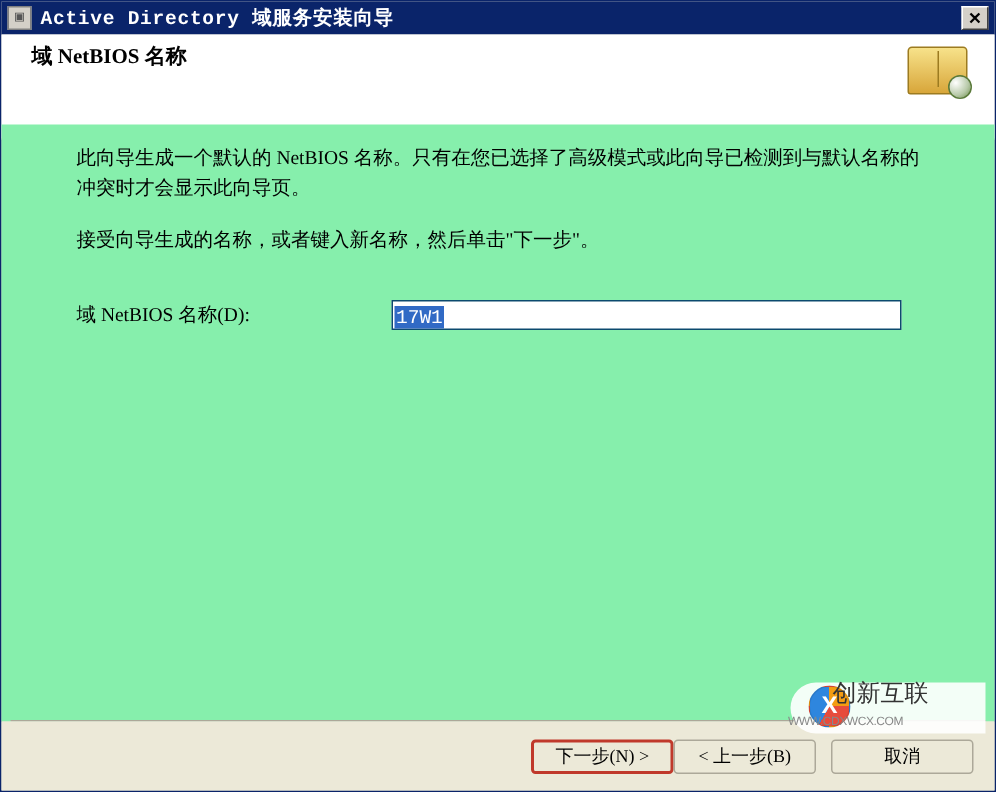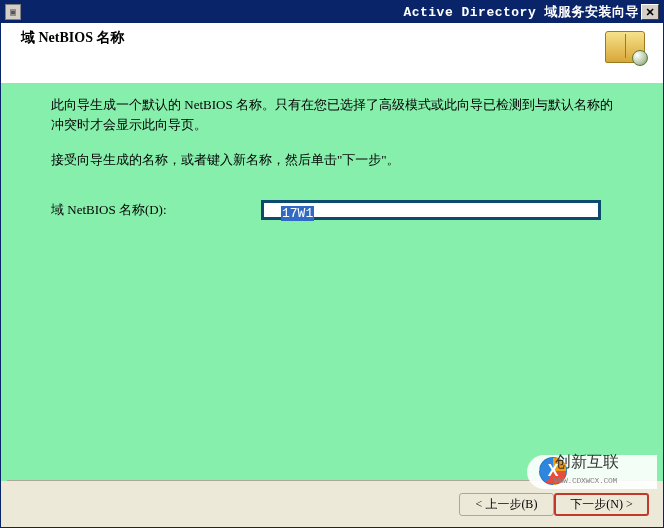--- a/index.html
+++ b/index.html
@@ -1,43 +1,43 @@
 <!DOCTYPE html>
 <html><head>
 <meta charset="utf-8">
 <style>
   * { box-sizing: border-box; }
   body { margin: 0; font-family: "SimSun", "宋体", Arial, sans-serif; font-size: 13px; background: #fff; }
   .window { width: 664px; height: 528px; background: #ece9d8; border: 1px solid #0a246a; position: relative; }
   .titlebar { height: 22px; background: linear-gradient(to bottom, #0a246a 0%, #0a246a 100%); color: #fff; display: flex; align-items: center; padding: 0 4px; font-family: "Courier New", monospace; font-weight: bold; font-size: 13px; }
   .titlebar .icon-slot { width: 16px; height: 16px; margin-right: 6px; background: #d4d0c8; border: 1px solid #808080; display:flex; align-items:center; justify-content:center; font-size:10px; color:#555;}
-  .title-text { flex: 1; letter-spacing: 0.5px; text-align: right; }
+  .title-text { flex: 1; letter-spacing: 0.5px; }
   .title-btn { width: 18px; height: 16px; background: #d4d0c8; border: 1px solid #fff; border-right-color:#404040; border-bottom-color:#404040; margin-left: 2px; display:flex; align-items:center; justify-content:center; font-size:11px; font-family:Arial; font-weight:bold; color:#000; cursor:default;}
   .header { height: 70px; background: #fff; border-bottom: 1px solid #aca899; padding: 6px 10px 6px 20px; position: relative; }
   .header-title { font-weight: bold; font-size: 14px; margin-bottom: 4px; font-family:"SimSun","宋体";}
   .header-sub { font-size: 13px; margin-left: 20px; font-family:"SimSun","宋体";}
   .header-icon { position: absolute; right: 14px; top: 8px; width: 44px; height: 44px; }
   .book { width: 40px; height: 32px; background: linear-gradient(to bottom, #f7e28a 0%, #d8a63a 100%); border: 1px solid #9c7b20; border-radius: 3px 3px 2px 2px; position: relative; }
   .book::before { content:""; position:absolute; top:2px; left:50%; width:1px; height:80%; background:#9c7b20; }
   .book::after { content:""; position:absolute; bottom:-4px; right:-4px; width:14px; height:14px; border-radius:50%; background: radial-gradient(circle at 30% 30%, #fff, #b7c9a8 60%, #6b8a4a); border:1px solid #5a7a3a; }
   .body { position: absolute; top: 82px; left: 0; right: 0; bottom: 46px; background: #86efac; padding: 12px 50px 0 50px; font-family:"SimSun","宋体"; font-size:13px; line-height:1.5; }
   .para { margin-bottom: 16px; }
   .field-row { display:flex; align-items:center; margin-top: 30px; }
   .field-label { width: 210px; }
-  .field-input { flex:0 0 340px; height:20px; border:3px solid #0c4a6e; background:#fff; padding:1px 17px; font-family:"Courier New",monospace; font-size:13px; }
+  .field-input { flex:0 0 340px; height:20px; border:1px solid #0c4a6e; background:#fff; padding:1px 1px; font-family:"Courier New",monospace; font-size:13px; }
   .field-input .sel { background:#316ac5; color:#fff; padding:0 1px; }
   .sep { position:absolute; left:6px; right:6px; bottom:46px; height:1px; background:#aca899; box-shadow: 0 1px 0 #fff; }
   .footer { position: absolute; left:0; right:0; bottom:0; height:46px; display:flex; align-items:center; justify-content:flex-end; padding-right:14px; gap:0; background:#ece9d8;}
   .btn { height:23px; min-width:95px; padding:0 8px; background:#ece9d8; border:1px solid #aca899; border-radius:3px; font-size:12px; font-family:"SimSun","宋体"; cursor:default; display:inline-flex; align-items:center; justify-content:center; line-height:1;}
   .btn.primary { border:2px solid #c0392b; }
   .btn.cancel { margin-left:10px; }
   .watermark { position:absolute; right:0; bottom:38px; width:140px; height:44px; pointer-events:none; }
   .watermark .bubble { position:absolute; right:6px; bottom:0; width:130px; height:34px; border-top-left-radius:20px; border-bottom-left-radius:20px; background: rgba(255,255,255,0.9); }
   .watermark .cn { position:absolute; right:44px; bottom:16px; font-size:16px; color:#333; font-family:"SimSun";}
-  .watermark .sub { position:absolute; right:46px; bottom:4px; font-size:8px; color:#888; font-family:Liberation Mono, monospace; letter-spacing:-0.3px;}
+  .watermark .sub { position:absolute; right:61px; bottom:4px; font-size:8px; color:#888; font-family:Liberation Sans, sans-serif; letter-spacing:-0.3px;}
   .xball { position:absolute; right:96px; bottom:4px; width:28px; height:28px; border-radius:50%; background: conic-gradient(#f39c12 0 90deg, #e74c3c 90deg 210deg, #2e86de 210deg 360deg); display:flex; align-items:center; justify-content:center; color:#fff; font-weight:bold; font-size:16px; font-family:Arial; border:1px solid rgba(0,0,0,0.1);}
 </style>
 </head>
 <body>
 
 <div class="window">
 
   <div class="titlebar">
     <span class="icon-slot">▣</span>
     <span class="title-text">Active Directory 域服务安装向导</span>
@@ -56,25 +56,28 @@
     <div class="para">接受向导生成的名称，或者键入新名称，然后单击"下一步"。</div>
     <div class="field-row">
       <div class="field-label">域 NetBIOS 名称(D):</div>
       <div class="field-input"><span class="sel">17W1</span></div>
     </div>
   </div>
 
   <div class="sep"></div>
 
   <div class="footer">
+    <button class="btn primary">
+        <span>下一步(N) &gt;</span>
+      </button>
     <button class="btn">
         <span>&lt; 上一步(B)</span>
       </button>
-    <button class="btn primary">
-        <span>下一步(N) &gt;</span>
+    <button class="btn cancel">
+        <span>取消</span>
       </button>
   </div>
 
   <div class="watermark">
     <div class="bubble"></div>
     <div class="xball">X</div>
     <div class="cn">创新互联</div>
     <div class="sub">WWW.CDXWCX.COM</div>
   </div>
 

